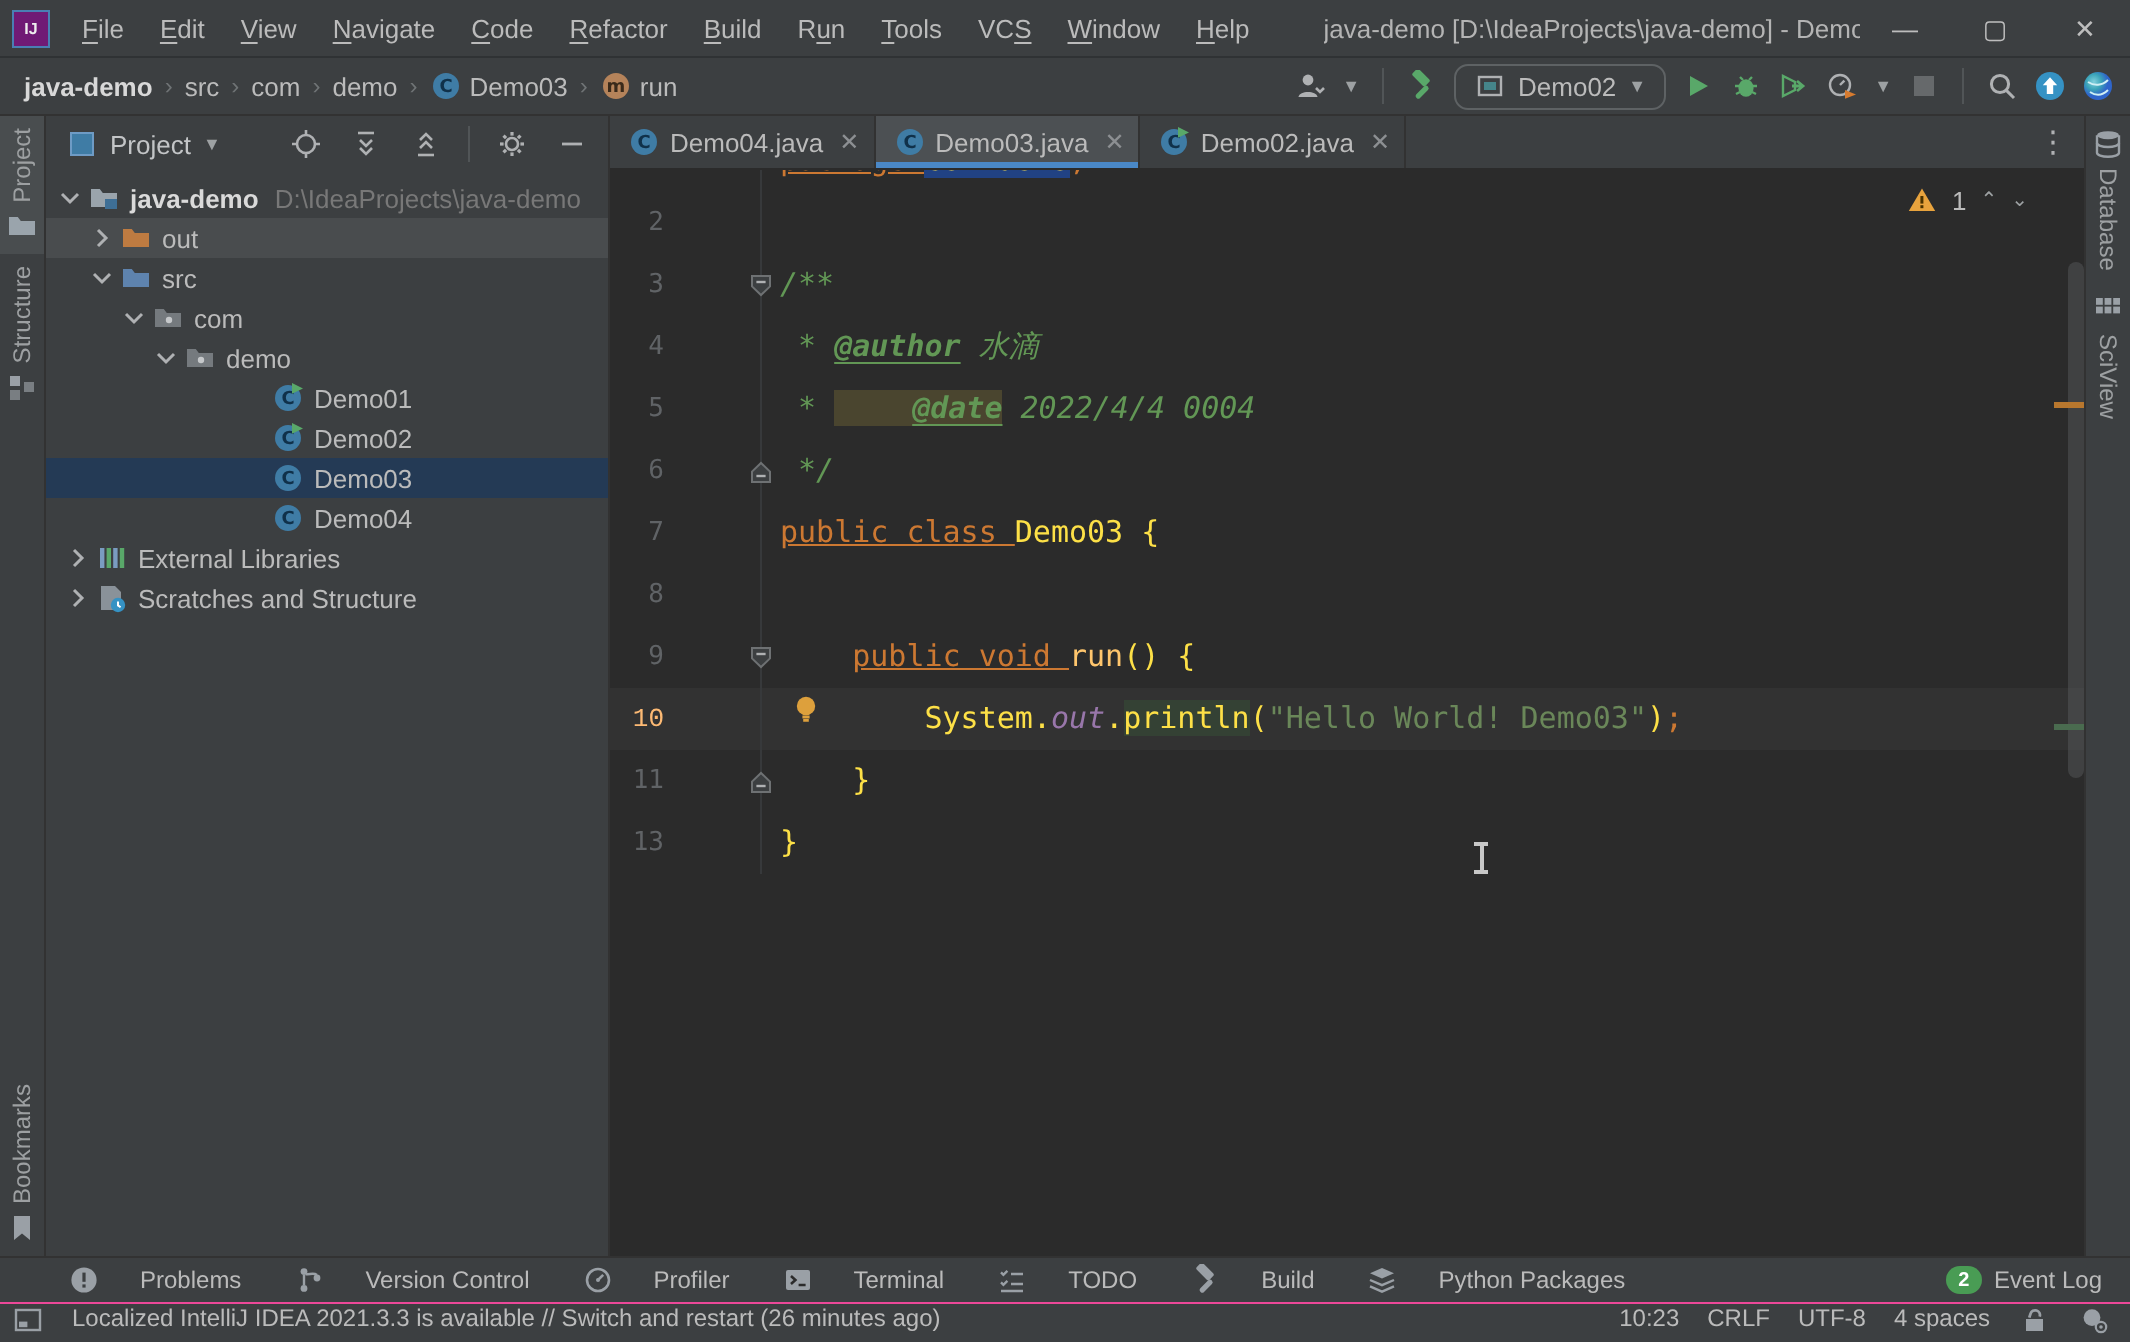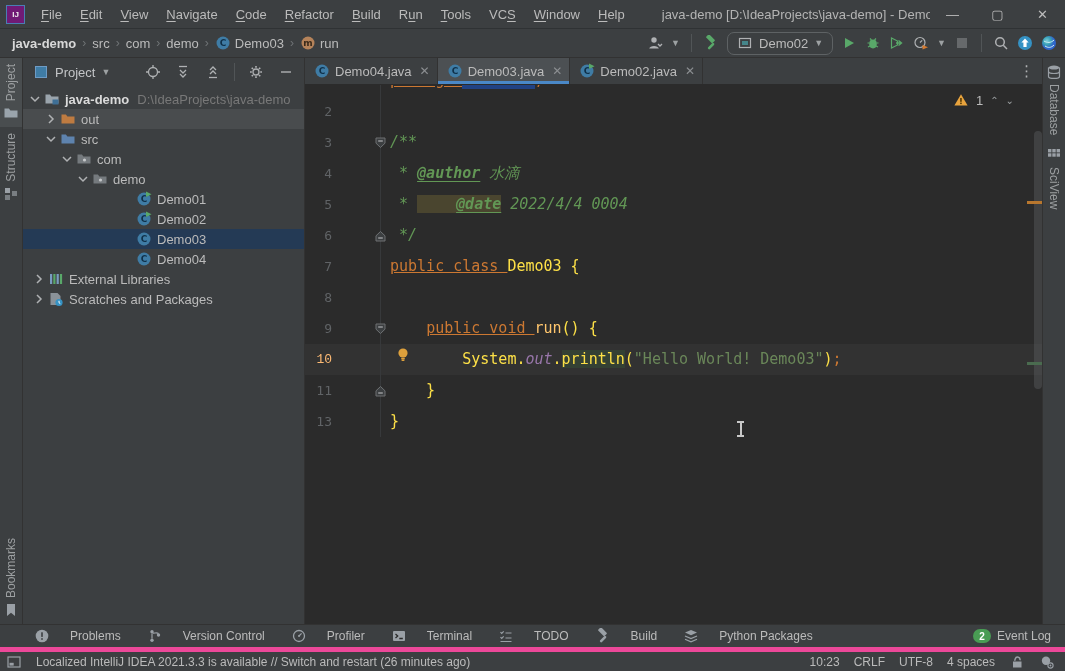--- a/index.html
+++ b/index.html
@@ -102,21 +102,21 @@
 
   
   #bottombar{height:22px;flex:none;display:flex;align-items:center;background:#3C3F41;border-top:1px solid #323232;
              padding-left:34px;gap:26px;font-size:12px;color:#BBBBBB;}
   .bb-item{display:flex;align-items:center;gap:20px;}
   #eventlog{margin-left:auto;margin-right:14px;display:flex;align-items:center;gap:6px;}
   #evbadge{background:#499C54;color:#FFF;font-size:10px;font-weight:bold;border-radius:8px;min-width:14px;height:14px;
            display:flex;align-items:center;justify-content:center;padding:0 2px;}
 
   
-  #statusbar{height:19px;flex:none;display:flex;align-items:center;background:#3C3F41;border-top:5px solid #ec4899;
+  #statusbar{height:19px;flex:none;display:flex;align-items:flex-start;background:#3C3F41;border-top:1px solid #ec4899;
              font-size:12px;color:#BBBBBB;padding:0 10px 0 6px;gap:14px;}
   #statusmsg{white-space:nowrap;}
   #statusbar .spacer{flex:1;}
   .sb-item{white-space:nowrap;}
 </style>
 </head>
 <body>
 
 <div id="app">
 
@@ -469,21 +469,21 @@
                 <path d="M6 4l4 4-4 4" stroke="#AFB1B3" stroke-width="1.5" fill="none"></path>
               </svg>
             </span>
             <span class="ticon">
               <svg width="16" height="16" viewBox="0 0 16 16">
                 <path d="M2.5 2h7l3 3v9h-10z" fill="#8A9299"></path>
                 <circle cx="11" cy="11.5" r="3.6" fill="#3592C4"></circle>
                 <path d="M11 9.8v1.9l1.3.9" stroke="#fff" fill="none" stroke-width="1"></path>
               </svg>
             </span>
-            <span class="tlabel">Scratches and Packages</span>
+            <span class="tlabel">Scratches and Structure</span>
           </div>
         </div>
     </div>
 
     <div id="editor">
       <div id="tabs">
           <div class="tab">
             <span class="ico">
               <svg width="16" height="16" viewBox="0 0 16 16">
                 <circle cx="8" cy="8" r="6.5" fill="#3F7CA5"></circle>

